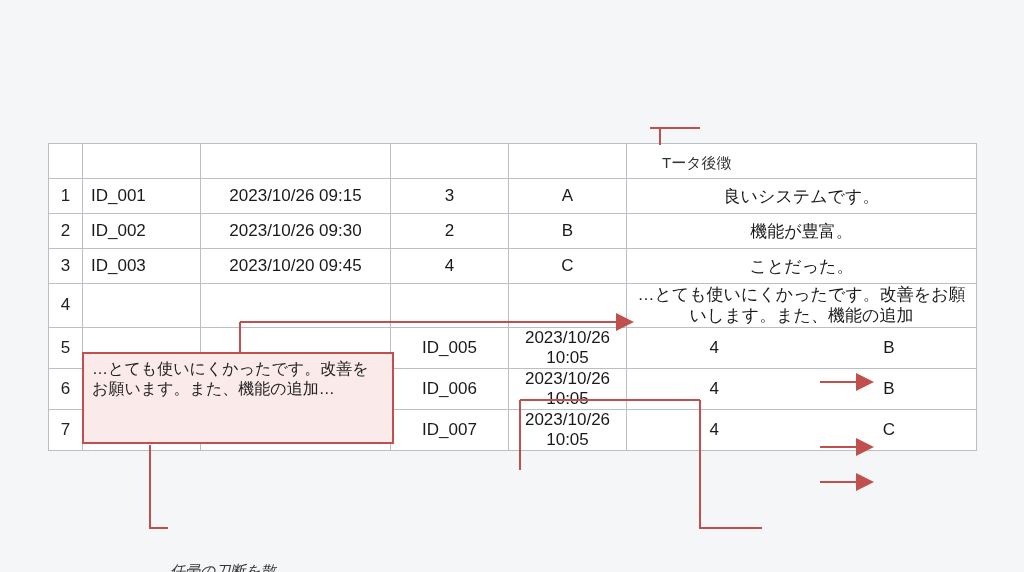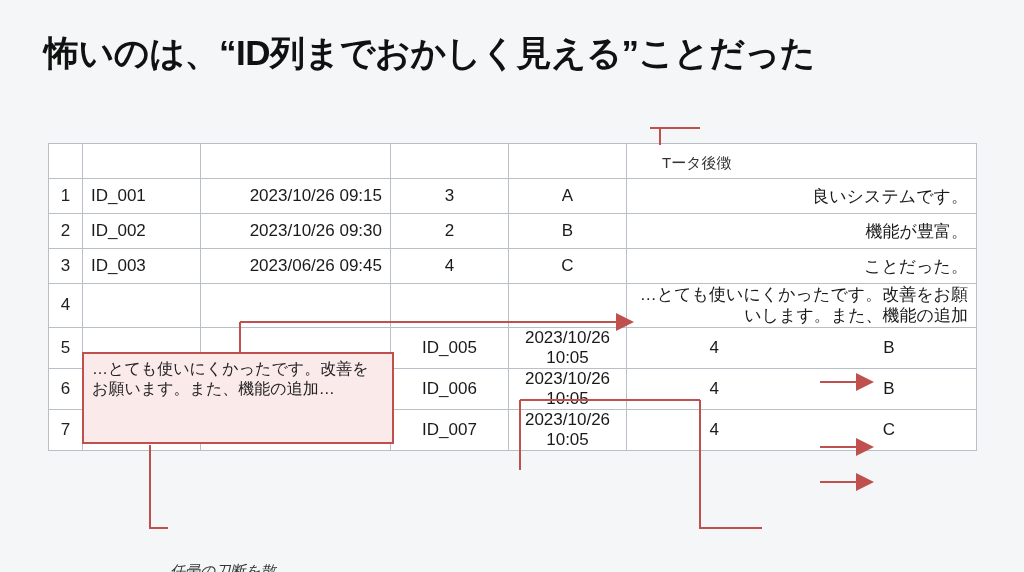--- a/index.html
+++ b/index.html
@@ -81,24 +81,24 @@
     width: 34px;
     text-align: center;
     background: #eef1f4;
     color: #222;
     font-size: 15px;
   }
   td.c-id {
     background: #dce6f1;
     text-align: left;
   }
-  td.c-date { text-align: right; }
+  td.c-date { text-align: center; }
   td.c-q1 { text-align: center; }
   td.c-q2 { text-align: center; }
-  td.c-free { text-align: right; }
+  td.c-free { text-align: center; }
 
   td.tall { height: 56px; }
   td.tall2 { height: 62px; }
 
   td.free-wrap {
     background: #e9ecef;
     font-size: 16px;
     line-height: 1.25;
     padding: 4px 8px;
     margin-left: 28px;
@@ -140,21 +140,20 @@
   }
   .lbl-top { left: 662px; top: 113px; }
   .lbl-bl { left: 170px; top: 521px; font-style: italic; }
   .lbl-br { left: 766px; top: 532px; }
 </style>
 </head>
 <body>
 
 <div class="slide">
 
-  <div class="title">怖いのは、“ID列までおかしく見える”ことだった</div>
 
   <div class="table-wrap">
     <table class="sheet">
       <thead>
         <tr>
           <th class="corner"></th>
           <th class="col-id">ID</th>
           <th class="col-date">回答日時</th>
           <th class="col-q1">設問1</th>
           <th class="col-q2">設問2</th>
@@ -174,21 +173,21 @@
           <td class="rownum">2</td>
           <td class="c-id">ID_002</td>
           <td class="c-date">2023/10/26 09:30</td>
           <td class="c-q1">2</td>
           <td class="c-q2">B</td>
           <td class="c-free">機能が豊富。</td>
         </tr>
         <tr>
           <td class="rownum">3</td>
           <td class="c-id">ID_003</td>
-          <td class="c-date">2023/06/26 09:45</td>
+          <td class="c-date">2023/10/20 09:45</td>
           <td class="c-q1">4</td>
           <td class="c-q2">C</td>
           <td class="c-free">ことだった。</td>
         </tr>
         <tr>
           <td class="rownum tall">4</td>
           <td class="c-id tall empty-shade"></td>
           <td class="c-date tall"></td>
           <td class="c-q1 tall"></td>
           <td class="c-q2 tall"></td>

